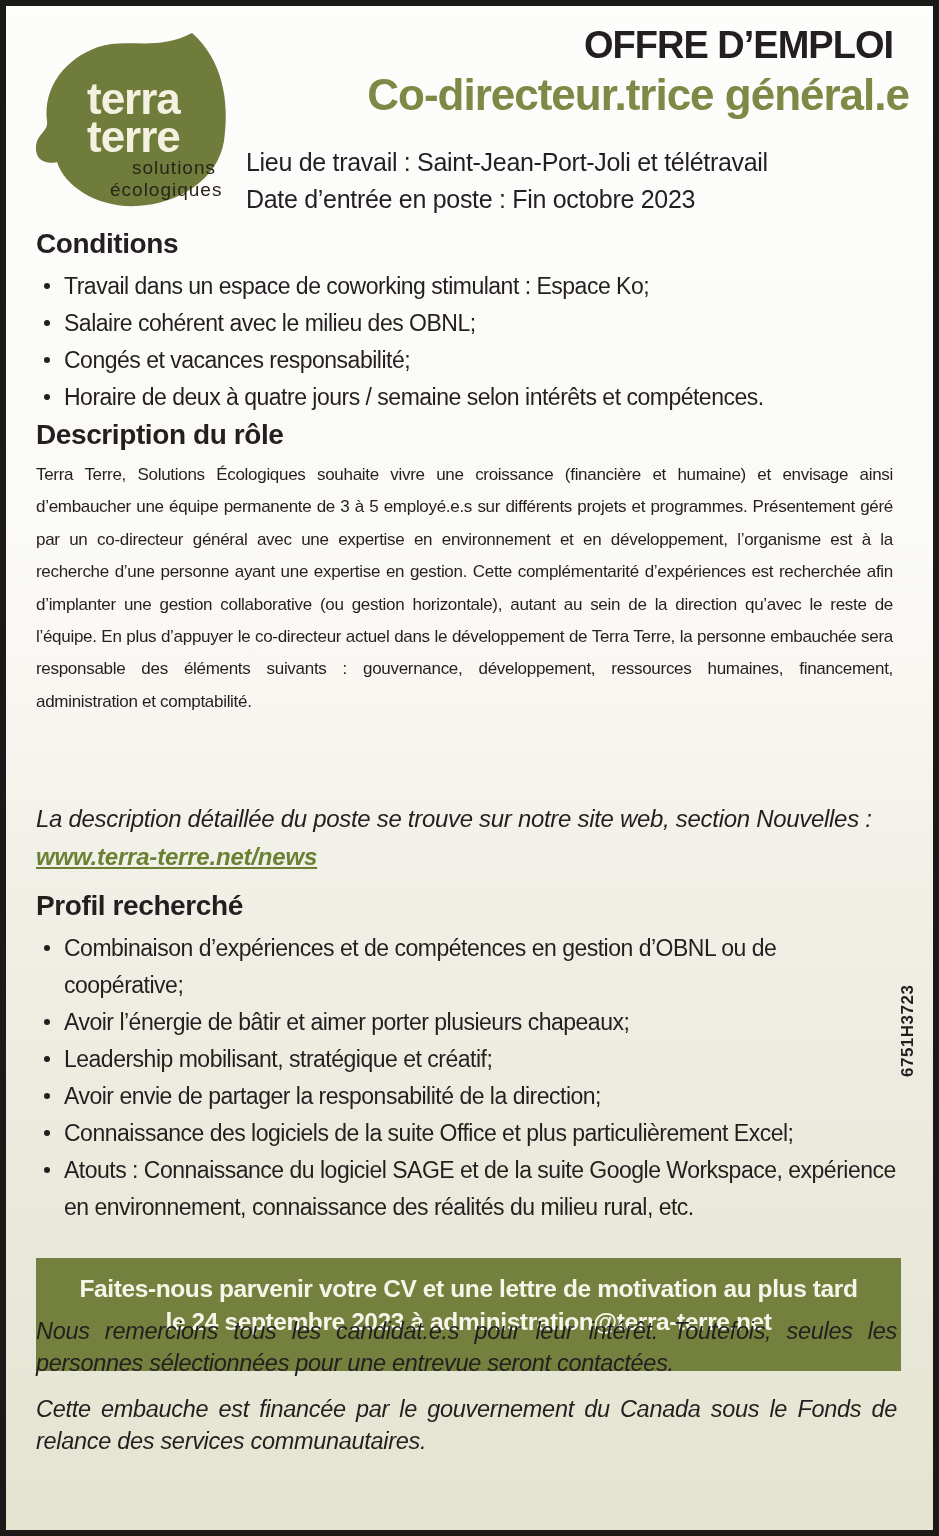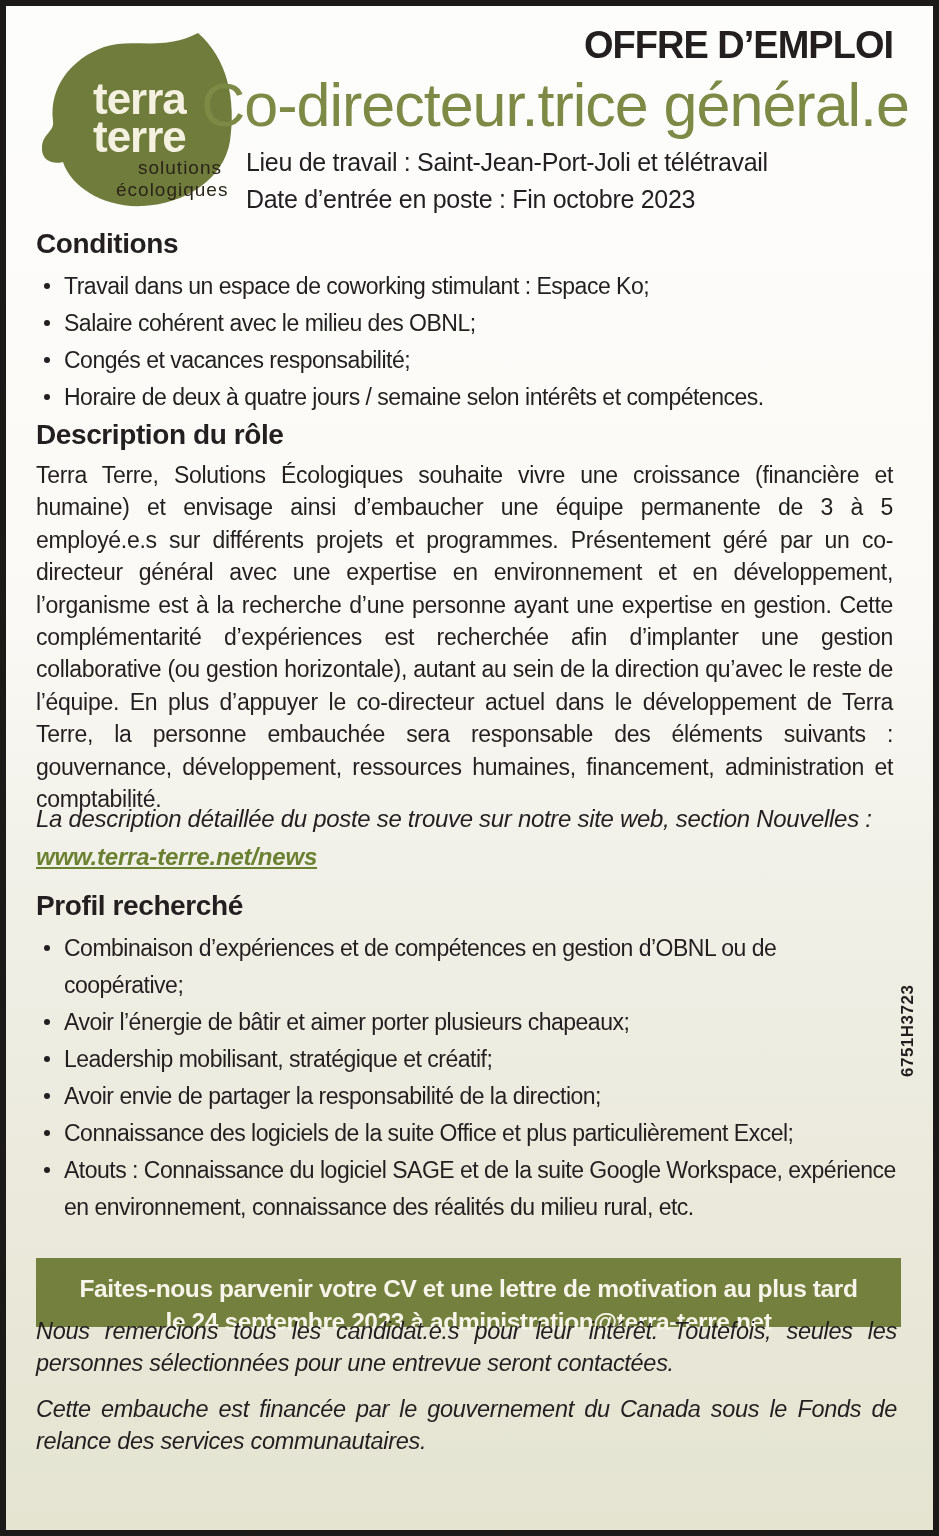--- a/index.html
+++ b/index.html
@@ -11,54 +11,54 @@
     background:linear-gradient(180deg,#fdfdfc 0%, #faf9f5 40%, #f2f1e9 55%, #ebeadd 75%, #e4e4d1 100%);
     font-family:"Liberation Sans", sans-serif;
     color:#231f20;
     overflow:hidden;
     margin:0 auto;
   }
   .abs { position:absolute; }
 
   
   .kicker { top:18px; right:40px; font-size:38px; font-weight:700; letter-spacing:-1px; }
-  .title  { top:64px; right:24px; font-size:61px; font-weight:400; letter-spacing:-1px; color:#7c8a45; }
+  .title  { top:64px; right:24px; font-size:44px; font-weight:700; letter-spacing:-1px; color:#7c8a45; }
   .info   { top:138px; left:240px; font-size:25px; line-height:37px; letter-spacing:-0.3px; }
 
-  .logo-wrap { top:22px; left:32px; width:205px; height:185px;text-decoration:underline; }
+  .logo-wrap { top:22px; left:26px; width:205px; height:185px;text-decoration:underline; }
 
   
   .sec { left:30px; right:36px; }
   .sec h2 { margin:0; font-size:28px; font-weight:700; letter-spacing:-0.4px; }
   .bullets { list-style:none; margin:8px 0 0 0; padding:0; }
   .bullets li {
     position:relative; padding-left:28px;
     font-size:23px; line-height:37px; letter-spacing:-0.5px;
   }
   .bullets li::before {
     content:""; position:absolute; left:8px; top:15px;
     width:6px; height:6px; border-radius:50%; background:#231f20;
   }
   .sec-conditions { top:222px; }
   .sec-role { top:413px; }
   .sec-role p {
     margin:8px 4px 0 0; text-align:justify;
-    font-size:23px; line-height:32.4px; letter-spacing:-0.3px;
+    font-size:17px; line-height:32.4px; letter-spacing:-0.3px;
   }
   .sec-note { top:799px; font-style:italic; font-size:24px; letter-spacing:-0.3px; }
   .sec-note .weblink {
     display:inline-block; margin-top:10px;
     color:#6b8030; font-weight:700; text-decoration:underline;
     font-size:24px; letter-spacing:-0.2px;
   }
   .sec-profile { top:884px; }
 
   
   .banner {
-    top:1252px; left:30px; right:32px; height:69px;
+    top:1252px; left:30px; right:32px; height:113px;
     background:#74813e;
     color:#f7f5ea; text-align:center;
     font-weight:700; font-size:24.5px; line-height:33px; letter-spacing:-0.4px;
     box-sizing:border-box; padding-top:14px;
   }
 
   
   .footer { top:1294px; left:30px; right:36px; font-style:italic;margin-top:16px; }
   .footer p {
     margin:0; text-align:justify;

